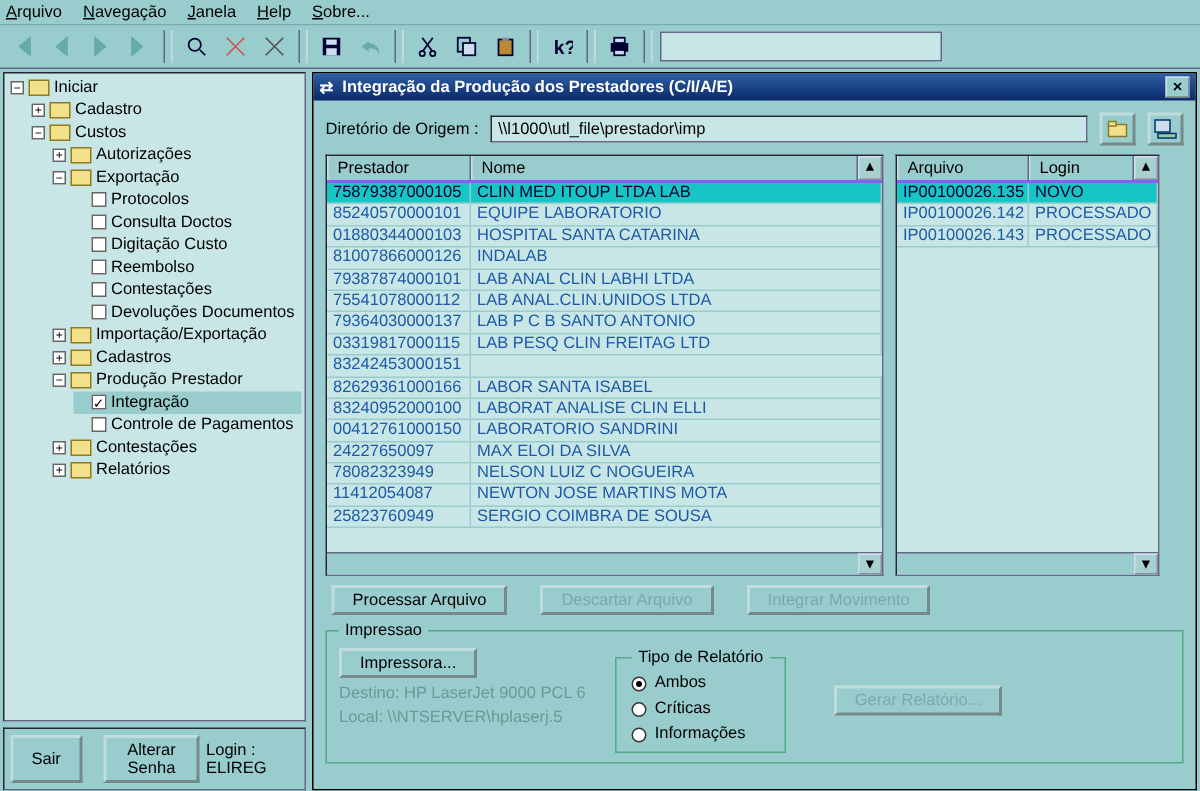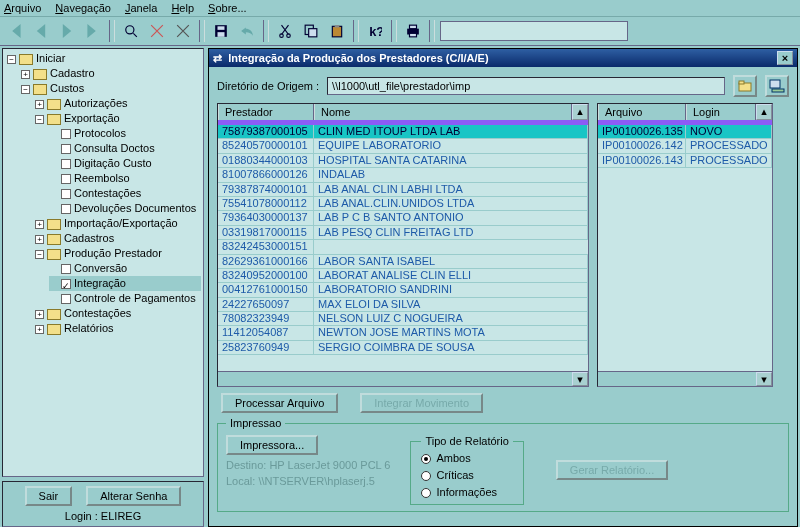--- a/index.html
+++ b/index.html
@@ -21,39 +21,39 @@
     .tree-box { flex:1; background:#c8e6e6; border:1px inset #668; overflow:hidden; position:relative; padding:2px;}
     .tree ul { list-style:none; padding-left:14px; }
     .tree > ul { padding-left:2px; }
     .tree li { white-space:nowrap; line-height:15px; color:#000; }
     .exp { display:inline-block; width:9px; height:9px; border:1px solid #666; background:#fff; font-size:8px; line-height:7px; text-align:center; margin-right:3px; vertical-align:middle;}
     .exp.blank { border:none; background:transparent; }
     .fld { display:inline-block; width:14px; height:11px; background:#f3e08a; border:1px solid #8a7a2a; vertical-align:middle; margin-right:3px;}
     .chk { display:inline-block; width:10px; height:10px; border:1px solid #666; background:#fff; vertical-align:middle; margin-right:3px;}
     .chk.on::after{ content:"✓"; font-size:9px; position:relative; top:-2px; left:0; }
     .selnode { background:#99cccc; }
-    .tree-bot { border:1px inset #668; background:#99cccc; margin-top:4px; padding:4px; display:flex; flex-direction:column; gap:4px; align-items:center;}
+    .tree-bot { border:1px inset #668; background:#99cccc; margin-top:4px; padding:4px; display:flex; gap:4px; align-items:center;}
     .btnrow{display:flex; gap:14px;}
     button.ui { background:#99cccc; border:2px outset #c0dcdc; padding:2px 12px; color:#000; cursor:default;}
     button.ui:disabled{ color:#7aa; }
 
     .right { flex:1; background:#99cccc; padding:2px; }
     .win { border:1px solid #000; background:#99cccc; height:100%; display:flex; flex-direction:column;}
     .titlebar { background:linear-gradient(#2e5fa3,#0a2a6a); color:#fff; padding:2px 4px; display:flex; align-items:center; gap:6px; font-weight:bold;}
     .titlebar .x { margin-left:auto; width:16px; height:14px; background:#99cccc; color:#000; text-align:center; border:1px outset #cde; font-weight:bold; line-height:12px;}
     .winbody { flex:1; padding:8px 8px 4px 8px; overflow:hidden;}
 
     .row { display:flex; align-items:center; gap:8px; margin-bottom:6px;}
     .label { color:#000; }
     input.txt { flex:1; background:#c8e6e6; border:1px inset #668; height:18px; padding:0 4px; color:#000;}
     .iconbtn { width:24px; height:22px; background:#99cccc; border:2px outset #c0dcdc; display:inline-flex; align-items:center; justify-content:center;}
 
     .tables { display:flex; gap:8px;}
     .grid { border:1px inset #668; background:#c8e6e6; }
-    .grid .hdr { display:flex; background:#99cccc; border-bottom:5px solid #8b5cf6;}
+    .grid .hdr { display:flex; background:#99cccc; border-bottom:2px solid #8b5cf6;}
     .grid .hdr .hc { border-right:1px solid #668; border-left:1px solid #cdd; padding:2px 6px; font-weight:normal; white-space:nowrap; overflow:hidden;}
     .grid .body { height:246px; overflow:hidden; }
     .grid .r { display:flex; border-bottom:1px solid #9cc; height:14.4px; }
     .grid .c { border-right:1px solid #9cc; padding:0 4px; color:#1d5aa8; white-space:nowrap; overflow:hidden; }
     .grid .r.sel .c { background:#18c5c5; color:#003;}
     .grid1 { width:372px;}
     .g1c1{width:96px;} .g1c2{flex:1;}
     .grid2 { width:176px;}
     .g2c1{width:88px;} .g2c2{flex:1;}
     .sbtn{ width:16px; background:#a8d0d0; border:1px outset #cde; text-align:center; line-height:12px;}
@@ -188,21 +188,20 @@
                       <li><span class="exp blank"></span><span class="chk"></span><span>Digitação Custo</span></li>
                       <li><span class="exp blank"></span><span class="chk"></span><span>Reembolso</span></li>
                       <li><span class="exp blank"></span><span class="chk"></span><span>Contestações</span></li>
                       <li><span class="exp blank"></span><span class="chk"></span><span>Devoluções Documentos</span></li>
                     </ul>
                   </li>
                   <li><span class="exp">+</span><span class="fld"></span><span>Importação/Exportação</span></li>
                   <li><span class="exp">+</span><span class="fld"></span><span>Cadastros</span></li>
                   <li><span class="exp">−</span><span class="fld"></span><span>Produção Prestador</span>
                     <ul>
-                      <li><span class="exp blank"></span><span class="chk"></span><span>Conversão</span></li>
                       <li class="selnode"><span class="exp blank"></span><span class="chk on"></span><span>Integração</span></li>
                       <li><span class="exp blank"></span><span class="chk"></span><span>Controle de Pagamentos</span></li>
                     </ul>
                   </li>
                   <li><span class="exp">+</span><span class="fld"></span><span>Contestações</span></li>
                   <li><span class="exp">+</span><span class="fld"></span><span>Relatórios</span></li>
                 </ul>
               </li>
             </ul>
           </li>
@@ -340,20 +339,21 @@
                 </div>
               </div>
             <div class="hdr" style="border-top:1px solid #668;border-bottom:none;">
               <div class="sbtn" style="margin-left:auto">▾</div>
             </div>
           </div>
         </div>
 
         <div class="btnbar">
           <button class="ui">Processar Arquivo</button>
+          <button class="ui" disabled="">Descartar Arquivo</button>
           <button class="ui" disabled="">Integrar Movimento</button>
         </div>
 
         <fieldset class="fs">
           <legend>Impressao</legend>
           <div class="imp-inner">
             <div class="imp-left">
               <button class="ui" style="align-self:flex-start">Impressora...</button>
               <div class="greyed">Destino: HP LaserJet 9000 PCL 6</div>
               <div class="greyed">Local: \\NTSERVER\hplaserj.5</div>

